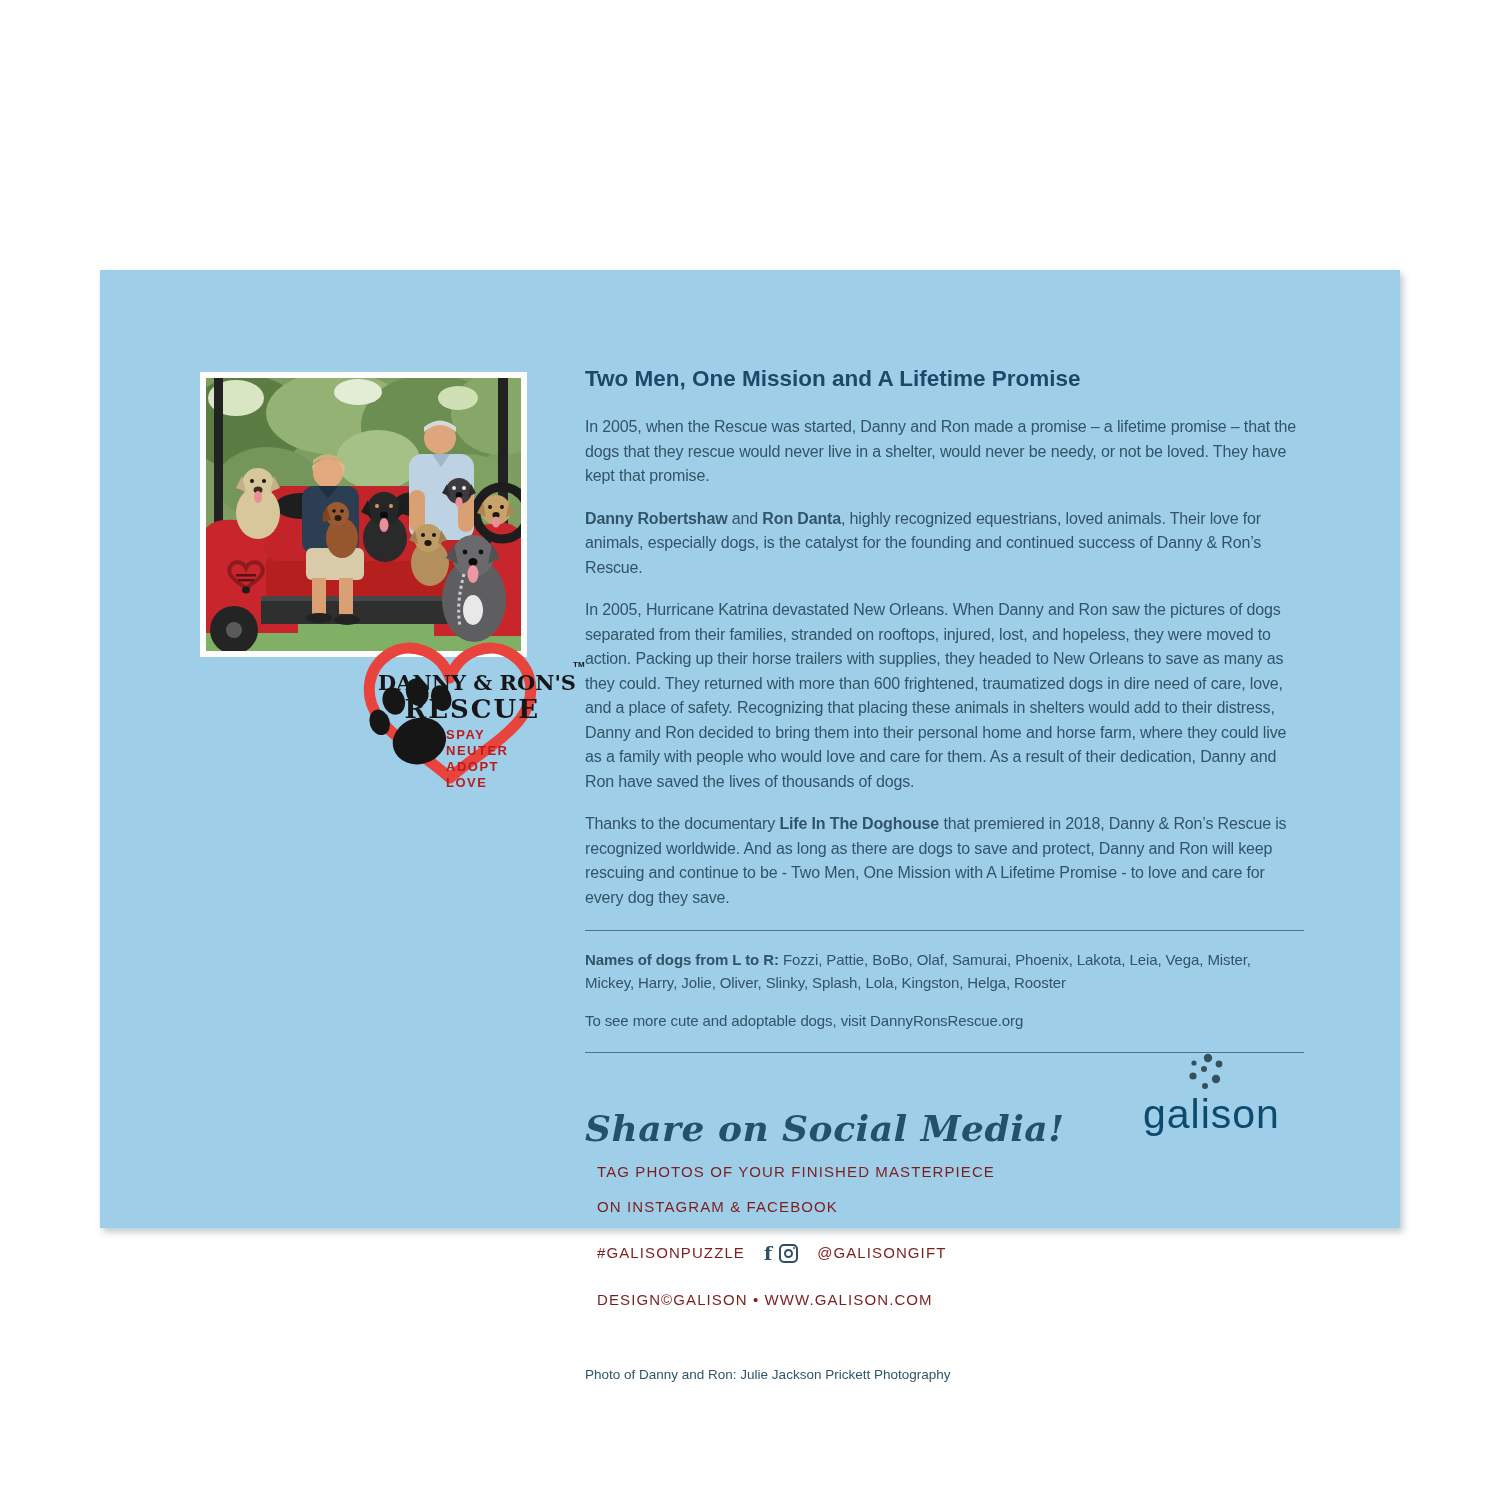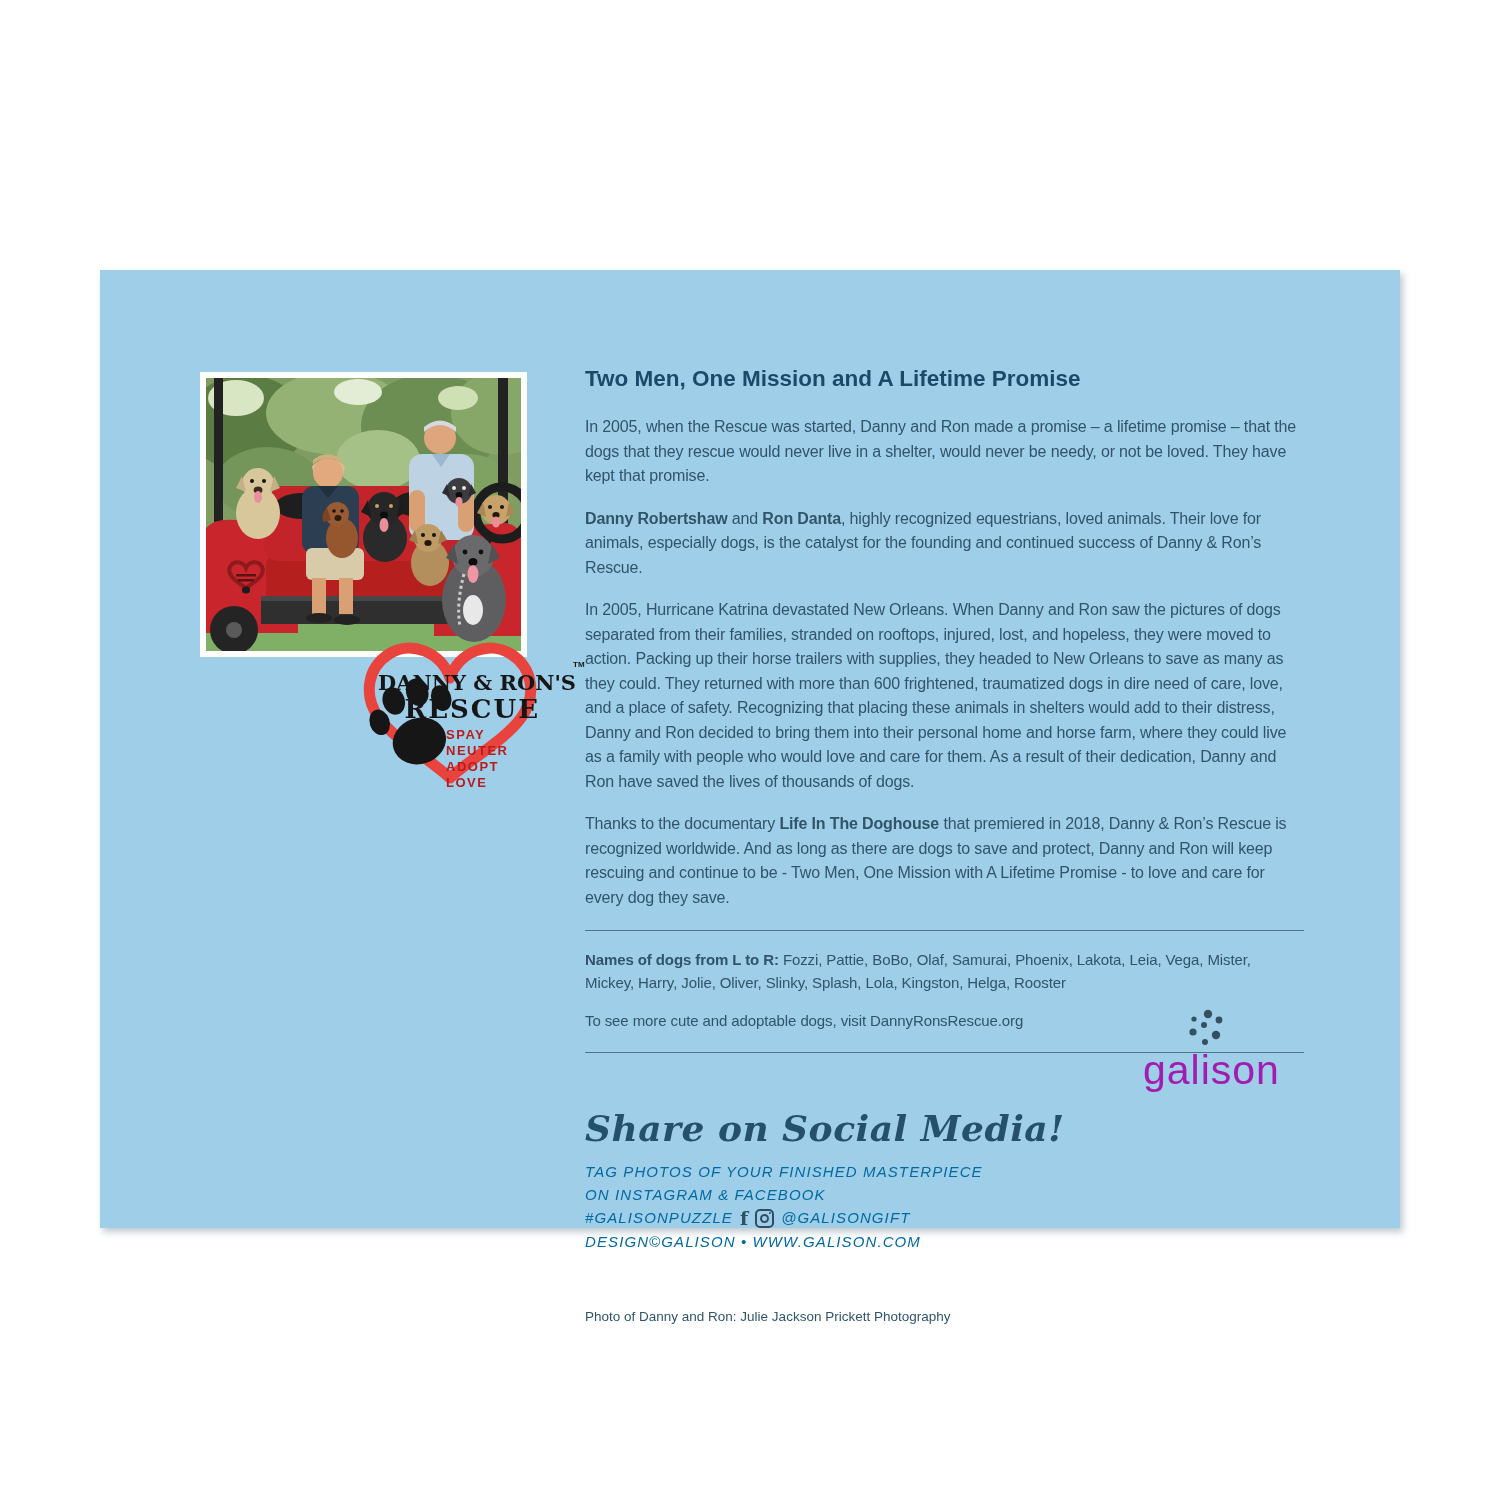--- a/index.html
+++ b/index.html
@@ -57,21 +57,21 @@
   }
   p.names{font-size:15px;line-height:23px;margin:0 0 15px 0;letter-spacing:-0.1px;}
   p.adopt{font-size:15px;line-height:23px;margin:0 0 4px 0;letter-spacing:-0.1px;}
 
   .social{margin-top:54px;}
   .social-headline{
     font-family:"DejaVu Serif",serif;font-style:italic;font-weight:bold;
     font-size:36px;color:#24506b;margin:0 0 12px 0;letter-spacing:0.5px;
   }
   .caps{
-    font-size:15px;letter-spacing:1.1px;line-height:22.5px;color:#0369a1;margin:0;font-style:italic;
+    font-size:15px;letter-spacing:1.1px;line-height:22.5px;color:#7f1d1d;margin:12px;
   }
   .icons-row{display:flex;align-items:center;gap:7px;margin:1px 0;}
   .fb-glyph{
     font-weight:bold;font-size:19px;line-height:18px;color:#2e4e63;
     font-family:"DejaVu Serif",serif;
   }
   .ig-icon{
     display:inline-block;width:15px;height:15px;border:2px solid #2e4e63;border-radius:5px;
     position:relative;
   }
@@ -79,21 +79,21 @@
     content:"";position:absolute;left:3px;top:3px;width:5px;height:5px;
     border:2px solid #2e4e63;border-radius:50%;
   }
   .ig-icon::after{
     content:"";position:absolute;right:1px;top:1px;width:2px;height:2px;
     background:#2e4e63;border-radius:50%;
   }
   .credit{margin-top:56px;font-size:13.5px;color:#30556b;letter-spacing:0;}
 
   
-  .brand{position:absolute;left:1043px;top:738px;width:150px;color:#a21caf;}
+  .brand{position:absolute;left:1043px;top:782px;width:150px;color:#0c4a6e;}
   .brand svg{display:block;margin-left:38px;}
   .brand-text{
     font-size:41px;font-weight:400;letter-spacing:1px;line-height:40px;margin-top:-4px;
     font-family:"Liberation Sans",sans-serif;
   }
 </style>
 </head>
 <body>
 
 <div class="card">

